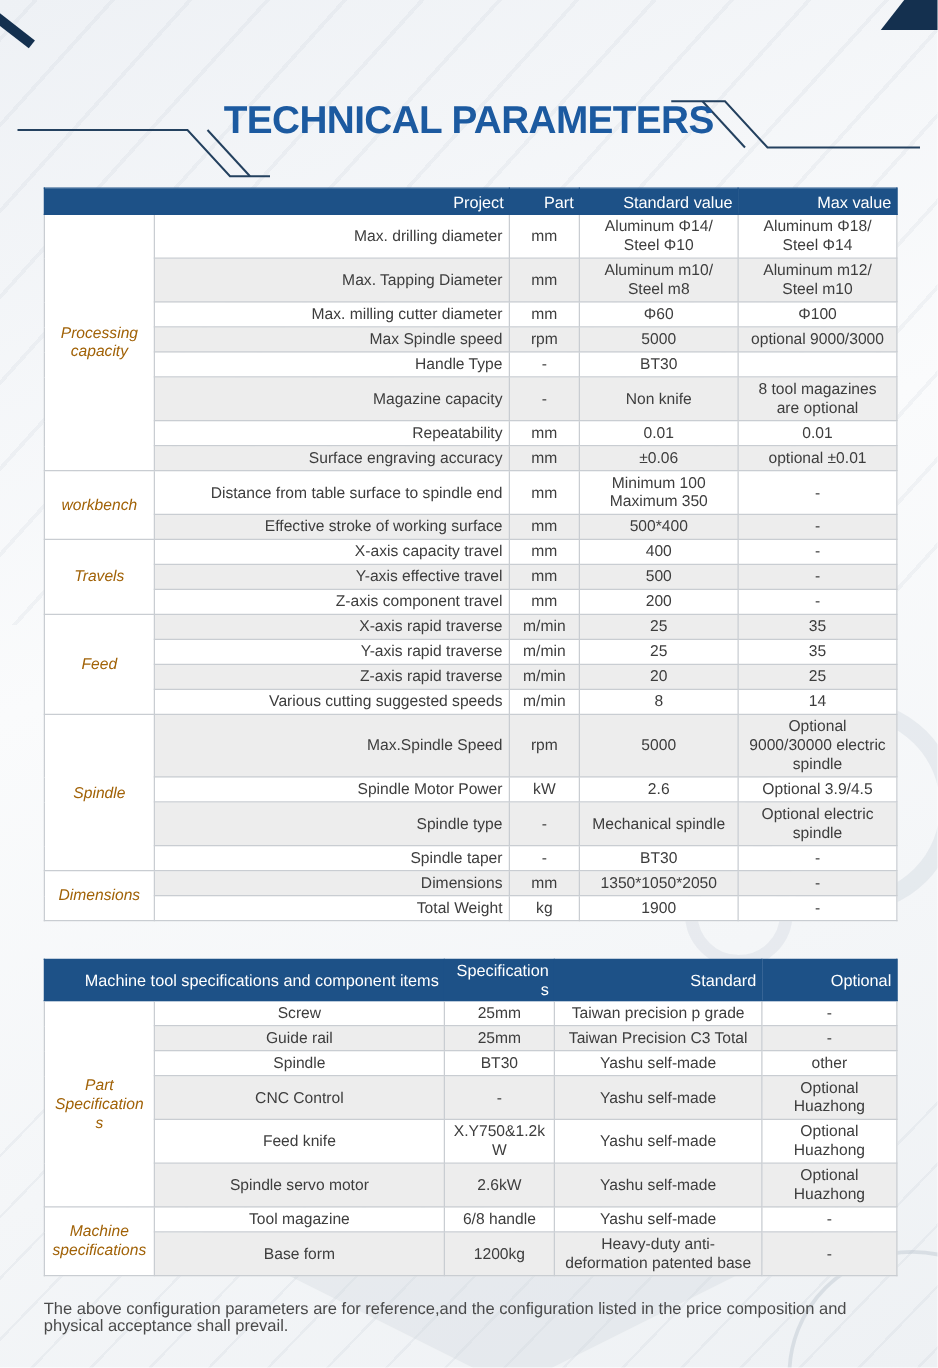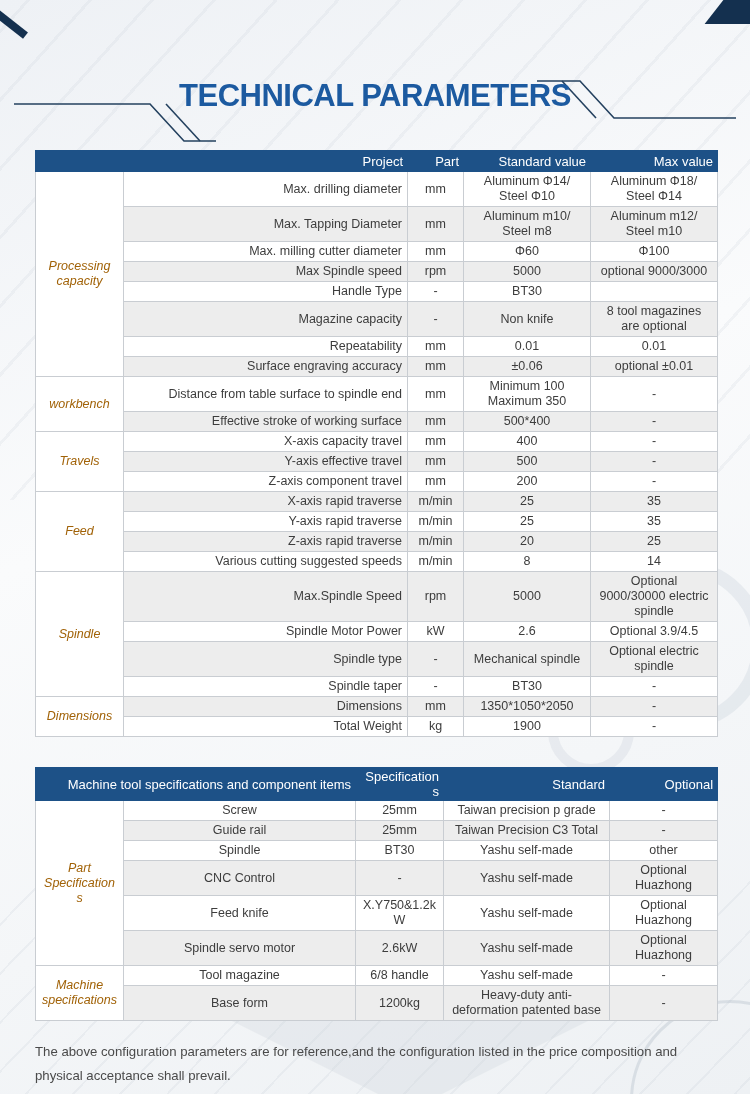--- a/index.html
+++ b/index.html
@@ -49,21 +49,21 @@
     font-size:12.5px; color:#3d3d3d; }
   td, th { border:1px solid #c9cdd2; text-align:center; vertical-align:middle;
     padding:2px 5px; line-height:15px; background:#fff; overflow-wrap:break-word; }
   td { height:20px; }
   thead th { background:#1d5187; color:#fff; font-weight:normal; font-size:13px;
     border-color:#1d5187; height:21px; padding:1px 4px;text-align:right; }
   .left { text-align:right; padding-left:8px; }
   .r-alt td { background:#ededed; }
   .cat { background:#fff !important; color:#a16207;font-style:italic; }
   .t2 { margin-top:30px; }
-  .footer-note { margin:19px 35px 0 35px; font-size:13.2px; color:#4a4a4a; line-height:24px; }
+  .footer-note { margin:19px 35px 0 35px; font-size:13.2px; color:#4a4a4a; line-height:14px; }
 </style>
 </head>
 <body>
 
 <div class="bg-layer">
   <div class="bg-lines-a"></div>
   <div class="bg-lines-b"></div>
   <div class="bg-gear-1"></div>
   <div class="bg-gear-2"></div>
   <div class="bg-tri"></div>

